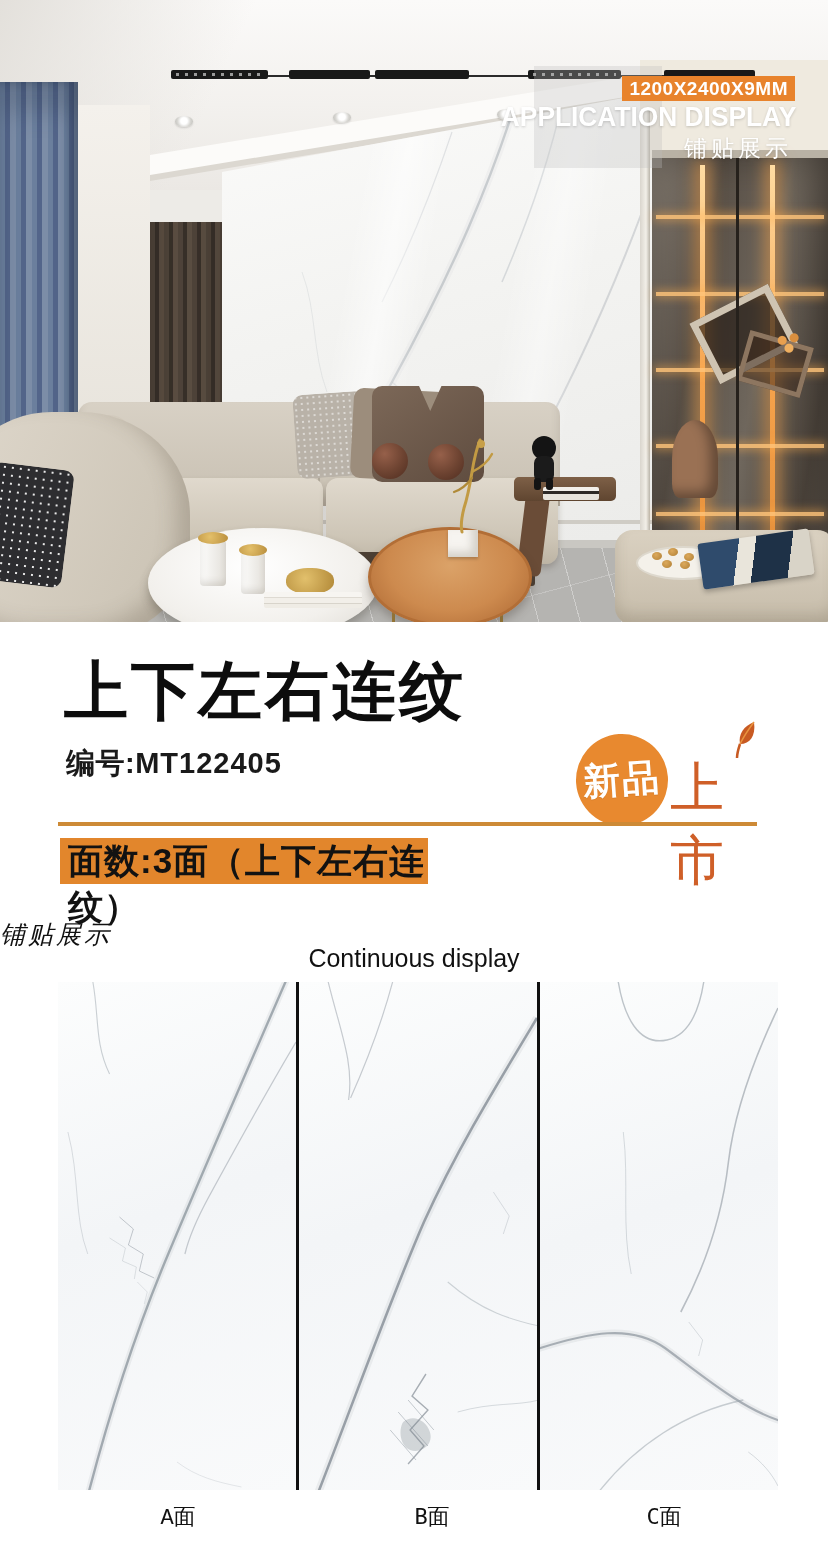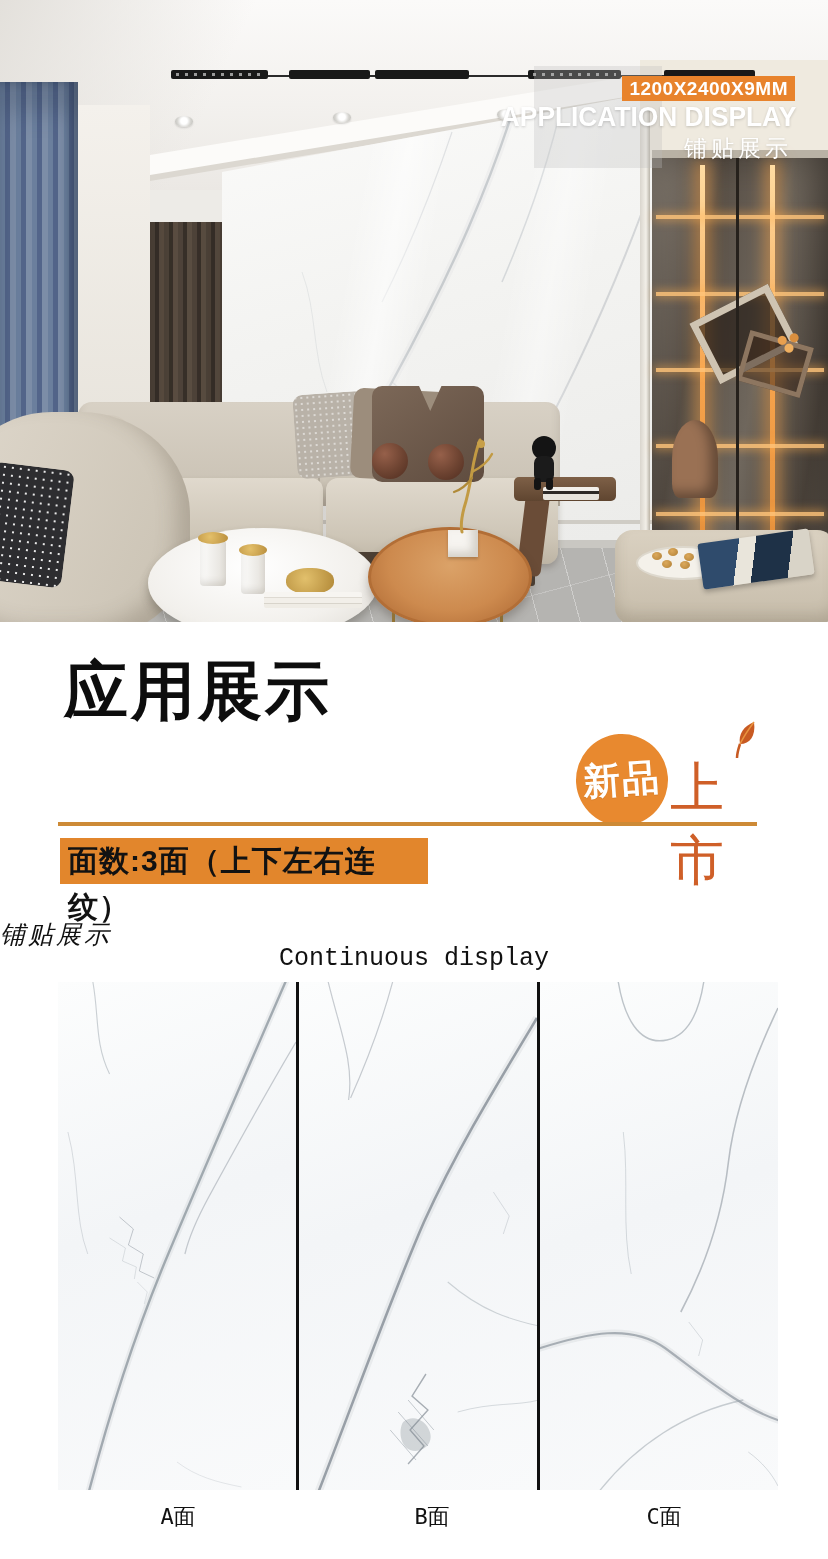--- a/index.html
+++ b/index.html
@@ -158,29 +158,29 @@
            background:linear-gradient(90deg,#c8length 0,#cd8a36 0);background:#cd8a36;}
   .badge-new{position:absolute;left:576px;top:726px;width:186px;height:100px;}
   .badge-circle{position:absolute;left:0;top:8px;width:92px;height:92px;border-radius:50%;
            background:#e8892f;color:#fff;font-size:37px;font-weight:800;letter-spacing:2px;
            display:flex;align-items:center;justify-content:center;transform:rotate(-4deg);
            text-shadow:0 1px 0 rgba(0,0,0,.08);}
   .badge-side{position:absolute;left:94px;top:26px;font-size:54px;font-weight:500;color:#cf5f28;
            letter-spacing:0px;}
   .leaf{position:absolute;left:148px;top:-8px;}
   .bar{position:absolute;top:838px;height:46px;line-height:46px;background:#e2862c;color:#121212;
-           font-size:30px;font-weight:700;letter-spacing:1px;}
+           font-size:35px;font-weight:700;letter-spacing:1px;}
   .bar-left{left:60px;width:360px;padding-left:8px;}
   .bar-right{left:614px;width:144px;text-align:center;}
 
   
   .pav-zh{position:absolute;left:0;top:918px;width:823px;font-size:25px;
            font-weight:500;letter-spacing:3px;color:#111;font-style:italic;}
   .pav-en{position:absolute;left:0;top:944px;width:828px;text-align:center;font-size:25px;
-           font-family:Liberation Mono, monospace;color:#111;}
+           font-family:Liberation Sans, sans-serif;color:#111;}
   .tiles{position:absolute;left:58px;top:982px;width:720px;height:508px;display:flex;}
   .tile{position:relative;flex:1;overflow:hidden;
            background:linear-gradient(160deg,#fcfdfd 0%,#f3f5f7 45%,#f9fafb 100%);}
   .tile svg{position:absolute;left:0;top:0;width:100%;height:100%;}
   .tile-div{width:3px;background:#101010;}
   .panel-label{position:absolute;top:1502px;font-size:22px;color:#111;
            font-family:"DejaVu Sans Mono","Liberation Mono",monospace;width:80px;text-align:center;}
 </style>
 </head>
 <body>
@@ -294,22 +294,25 @@
     <div class="cookie" style="left:662px;top:560px;"></div>
     <div class="cookie" style="left:680px;top:561px;"></div>
     <div class="magazine"></div>
 
     <div class="overlay-panel"></div>
     <div class="size-badge">1200X2400X9MM</div>
     <div class="app-en">APPLICATION DISPLAY</div>
     <div class="app-zh">铺贴展示</div>
   </section>
 
-  <h1 class="product-title">应用展示</h1>
-
+  <h1 class="product-title">上下左右连纹</h1>
+
+  <div class="info-row" style="top:744px;">
+    <span>编号:</span><span class="val">MT122405</span>
+  </div>
 
   <div class="badge-new">
     <span class="badge-circle">新品</span>
     <span class="badge-side">上市</span>
     <span class="leaf">
       <svg width="40" height="40" viewBox="0 0 40 40">
         <path d="M30,4 C20,8 14,16 16,26 C26,26 32,18 30,4 Z" fill="#c85a22"></path>
         <path d="M30,4 C24,12 20,18 16,26" stroke="#e8943f" stroke-width="1.5" fill="none"></path>
         <path d="M16,26 C14,32 13,36 13,40" stroke="#c85a22" stroke-width="2.5" fill="none"></path>
       </svg>
@@ -360,17 +363,17 @@
         <path d="M84,150 C90,200 82,245 92,292" stroke="#a0a8b0" stroke-width="1" fill="none" opacity=".4"></path>
         <path d="M-6,368 C50,350 92,342 126,366 C162,392 204,428 246,440" stroke="#8f98a0" stroke-width="7" fill="none" opacity=".12"></path>
         <path d="M-6,368 C50,350 92,342 126,366 C162,392 204,428 246,440" stroke="#8b949c" stroke-width="2.2" fill="none" opacity=".7"></path>
         <path d="M56,514 C96,462 148,430 205,418" stroke="#969fa7" stroke-width="1.3" fill="none" opacity=".5"></path>
         <path d="M210,470 C224,480 234,492 240,504" stroke="#a0a8b0" stroke-width="1" fill="none" opacity=".4"></path>
         <path d="M150,340 l14,18 l-4,16" stroke="#a0a8b0" stroke-width=".9" fill="none" opacity=".4"></path>
       </svg>
     </div>
   </div>
 
-  <span class="panel-label" style="left:138px;">A面</span>
+  <span class="panel-label" style="left:138px;font-family:Liberation Mono, monospace;">A面</span>
   <span class="panel-label" style="left:392px;">B面</span>
   <span class="panel-label" style="left:624px;">C面</span>
 
 </div>
 
 </body></html>

